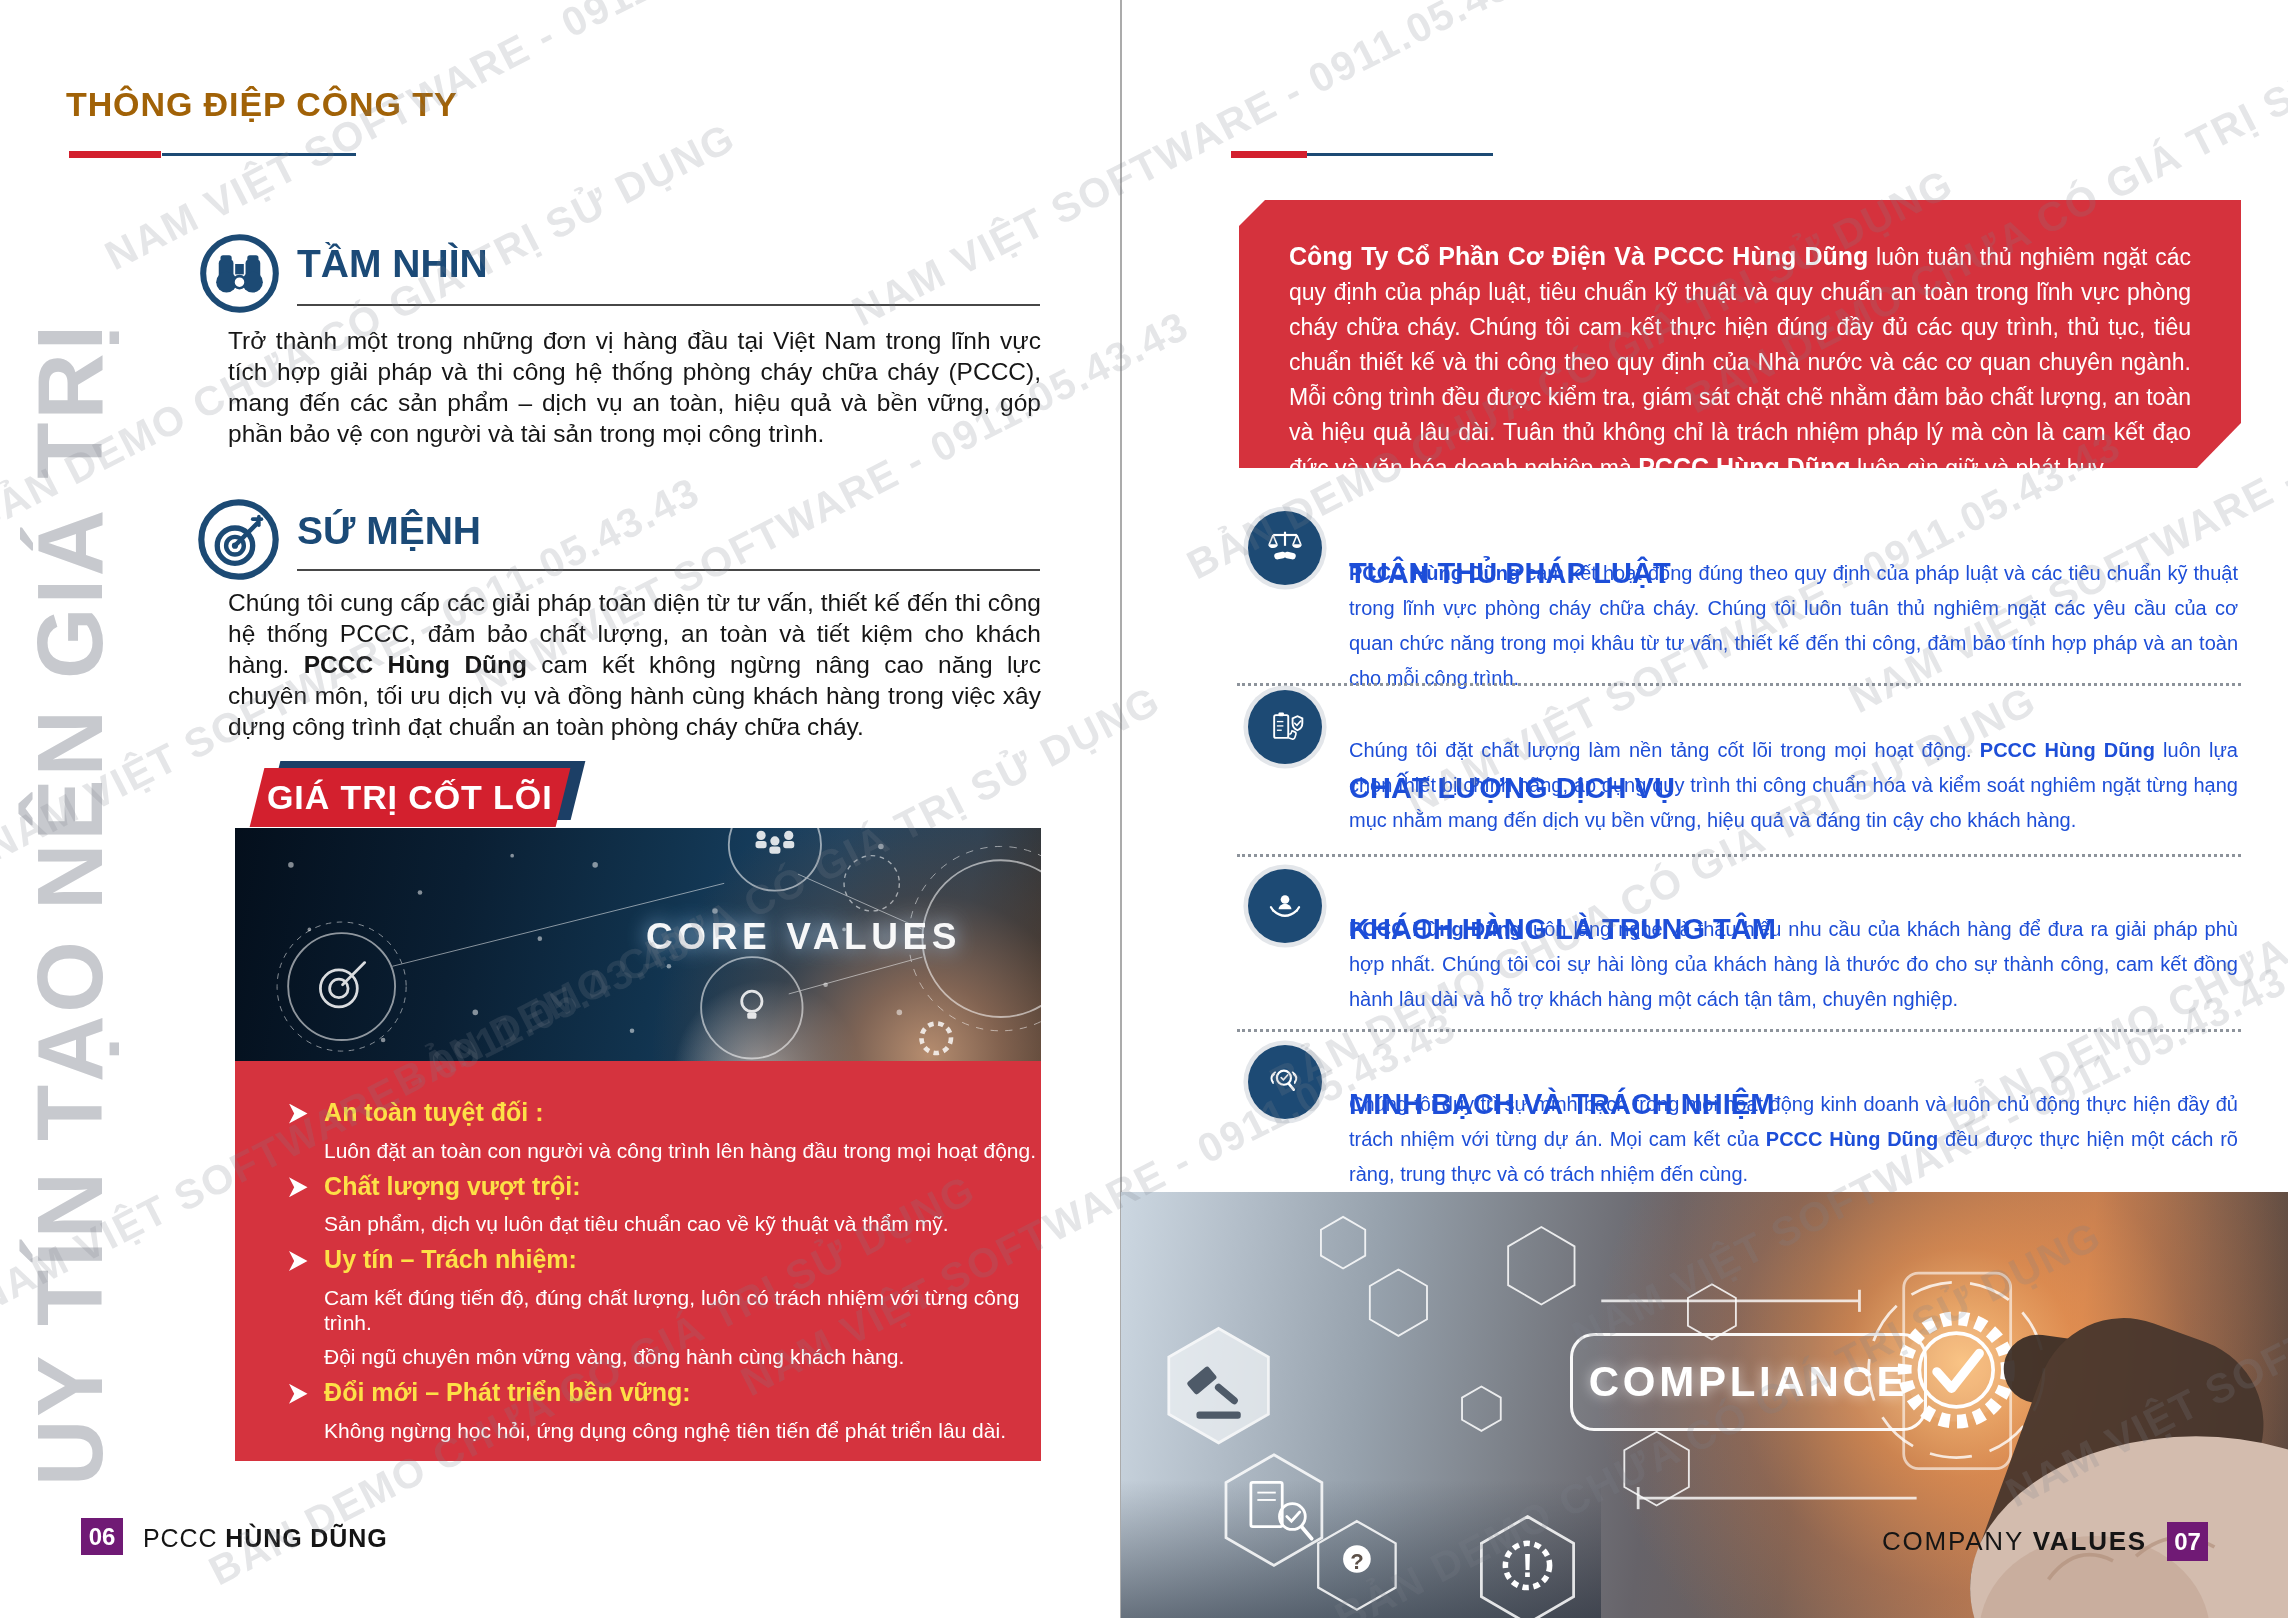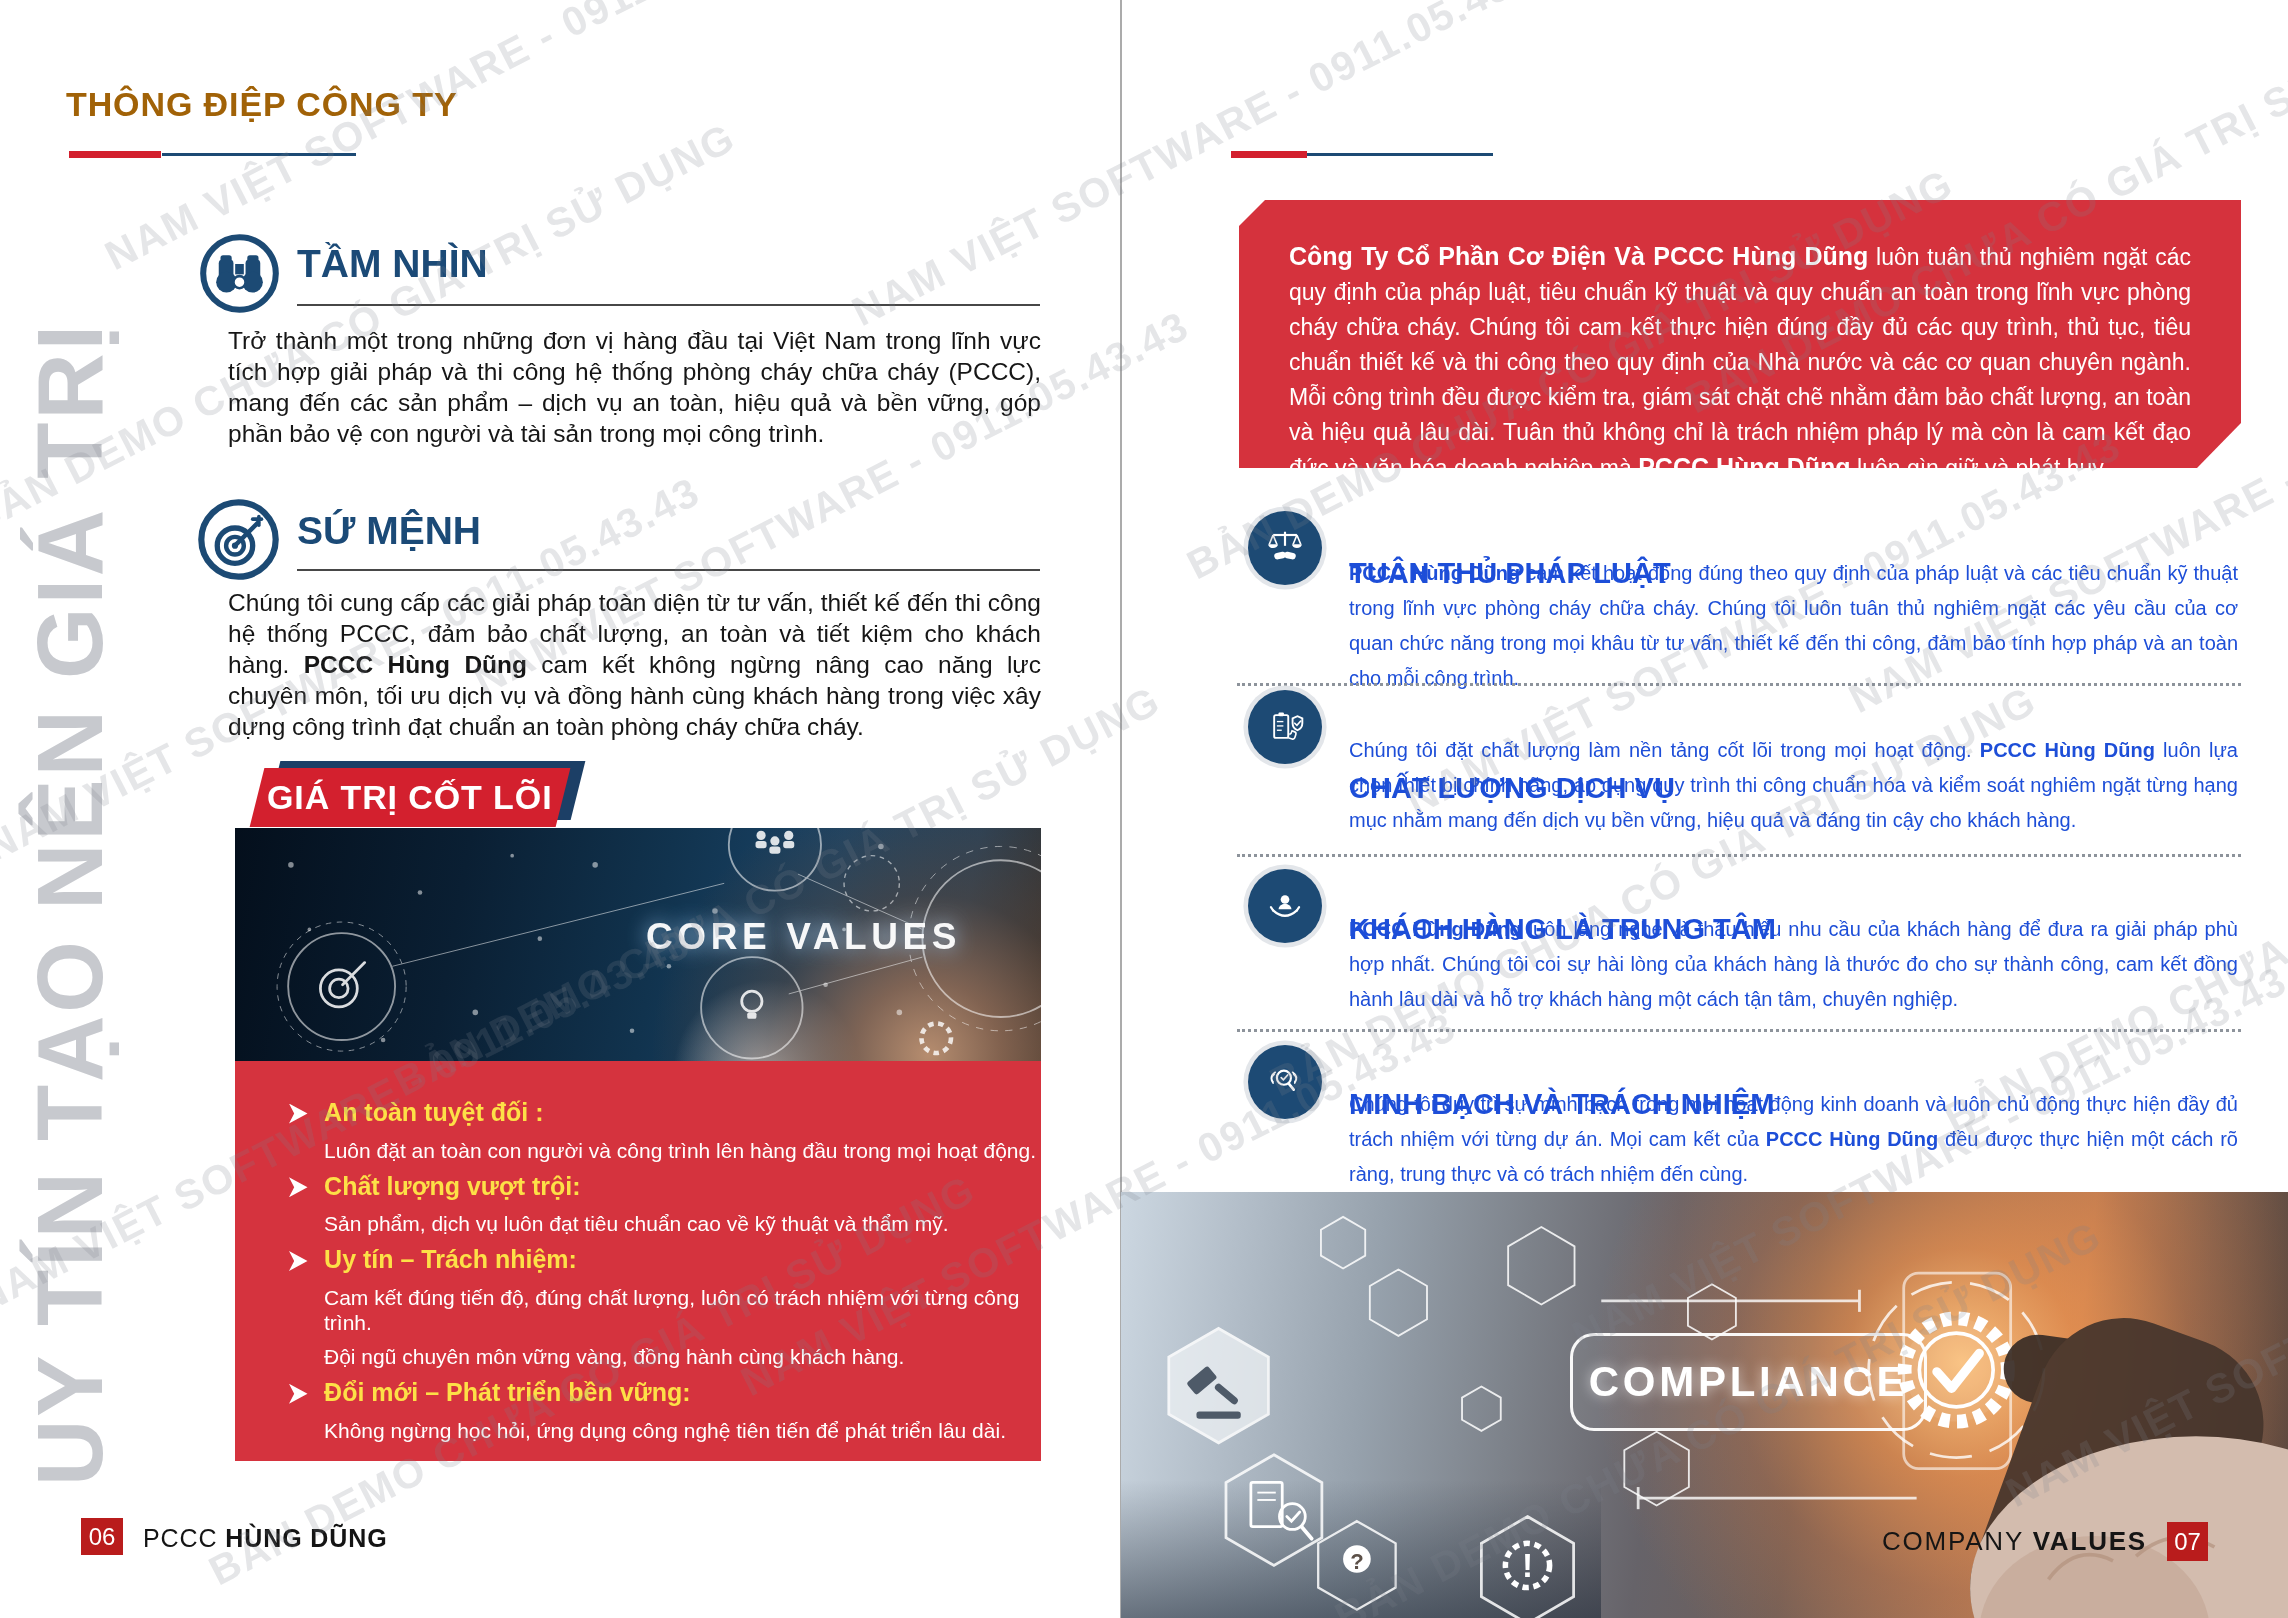--- a/index.html
+++ b/index.html
@@ -34,21 +34,21 @@
   .cv-caption{left:411px;top:88px;font-size:37px;font-weight:700;letter-spacing:4.6px;color:rgba(255,255,255,.95);
               text-shadow:0 0 20px rgba(170,215,255,.9);white-space:nowrap;}
 
   .values-box{left:235px;top:1061px;width:806px;height:400px;background:#d5333e;padding:37px 0 0 54px;box-sizing:border-box;}
   .vitem{display:flex;margin-bottom:10px;}
   .varrow{width:18.5px;height:20px;background:#fff;margin:5.5px 16.6px 0 0;flex:none;
           clip-path:polygon(0 0,100% 50%,0 100%,28% 50%);}
   .vtitle{font-size:25px;font-weight:800;color:#fde047;line-height:29.5px;}
   .vdesc{font-size:21px;color:#ffffff;line-height:25px;margin:3.7px 0 9.2px 35px;}
 
-  .footer-box{width:42px;height:37px;background:#b91c1c;color:#fff;font-size:24px;font-weight:400;
+  .footer-box{width:42px;height:37px;background:#701a75;color:#fff;font-size:24px;font-weight:700;
               display:flex;align-items:center;justify-content:center;text-align:center;}
   .footer-brand{font-size:25px;color:#141414;letter-spacing:0.9px;white-space:nowrap;}
 
   
   .gutter{left:1120px;top:0;width:1.8px;height:1619px;background:#ababab;}
 
   
   .intro-box{left:1239px;top:200px;width:1002px;height:268px;background:#d5323d;
              clip-path:polygon(26px 0,100% 0,100% 223px,958px 100%,0 100%,0 26px);
              padding:39px 50px 0 50px;box-sizing:border-box;}

